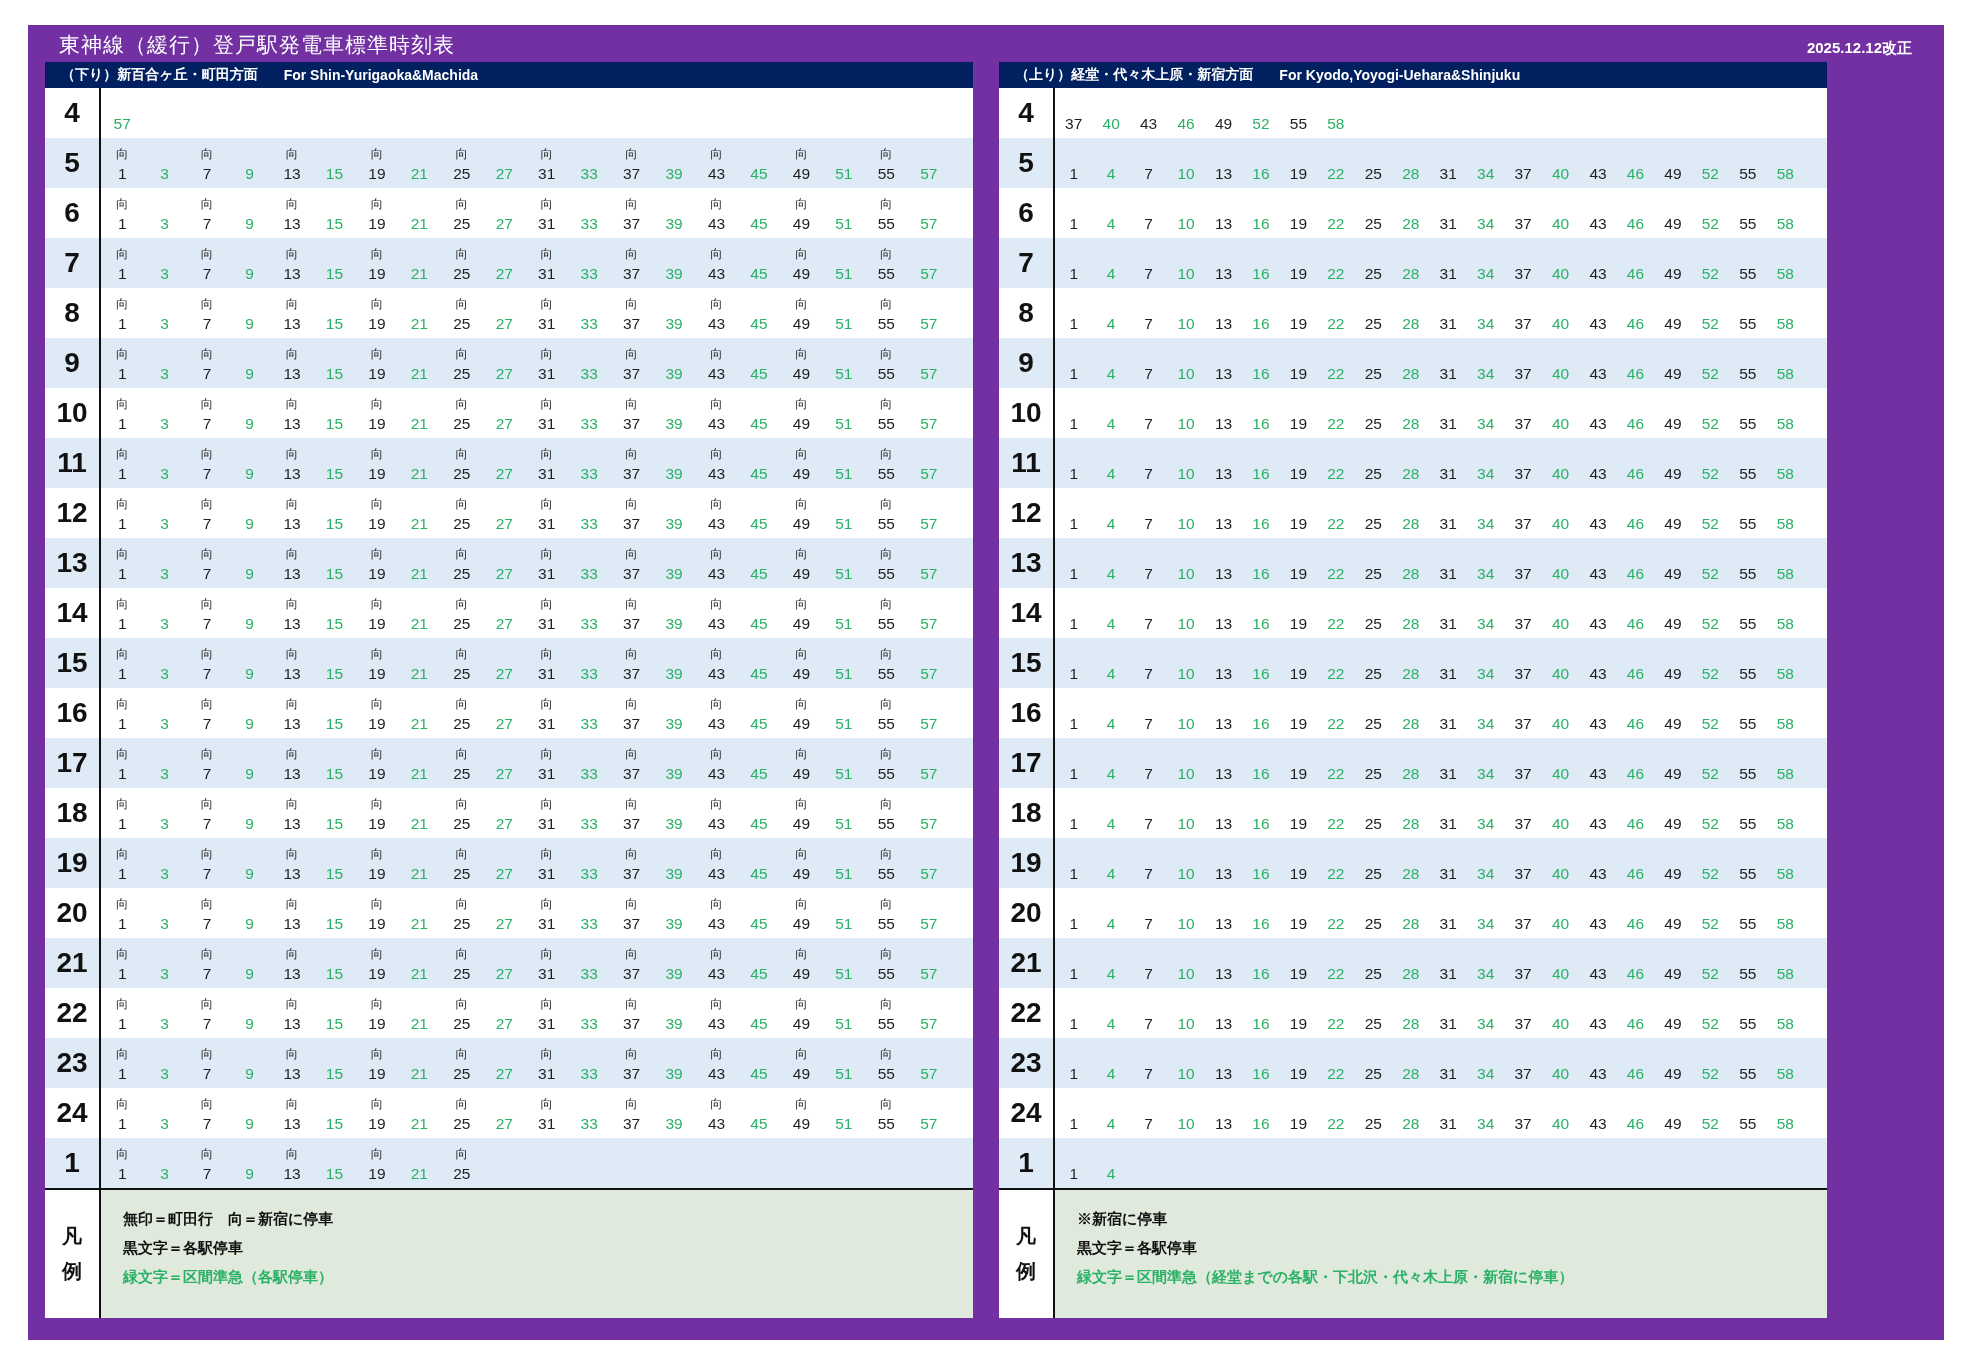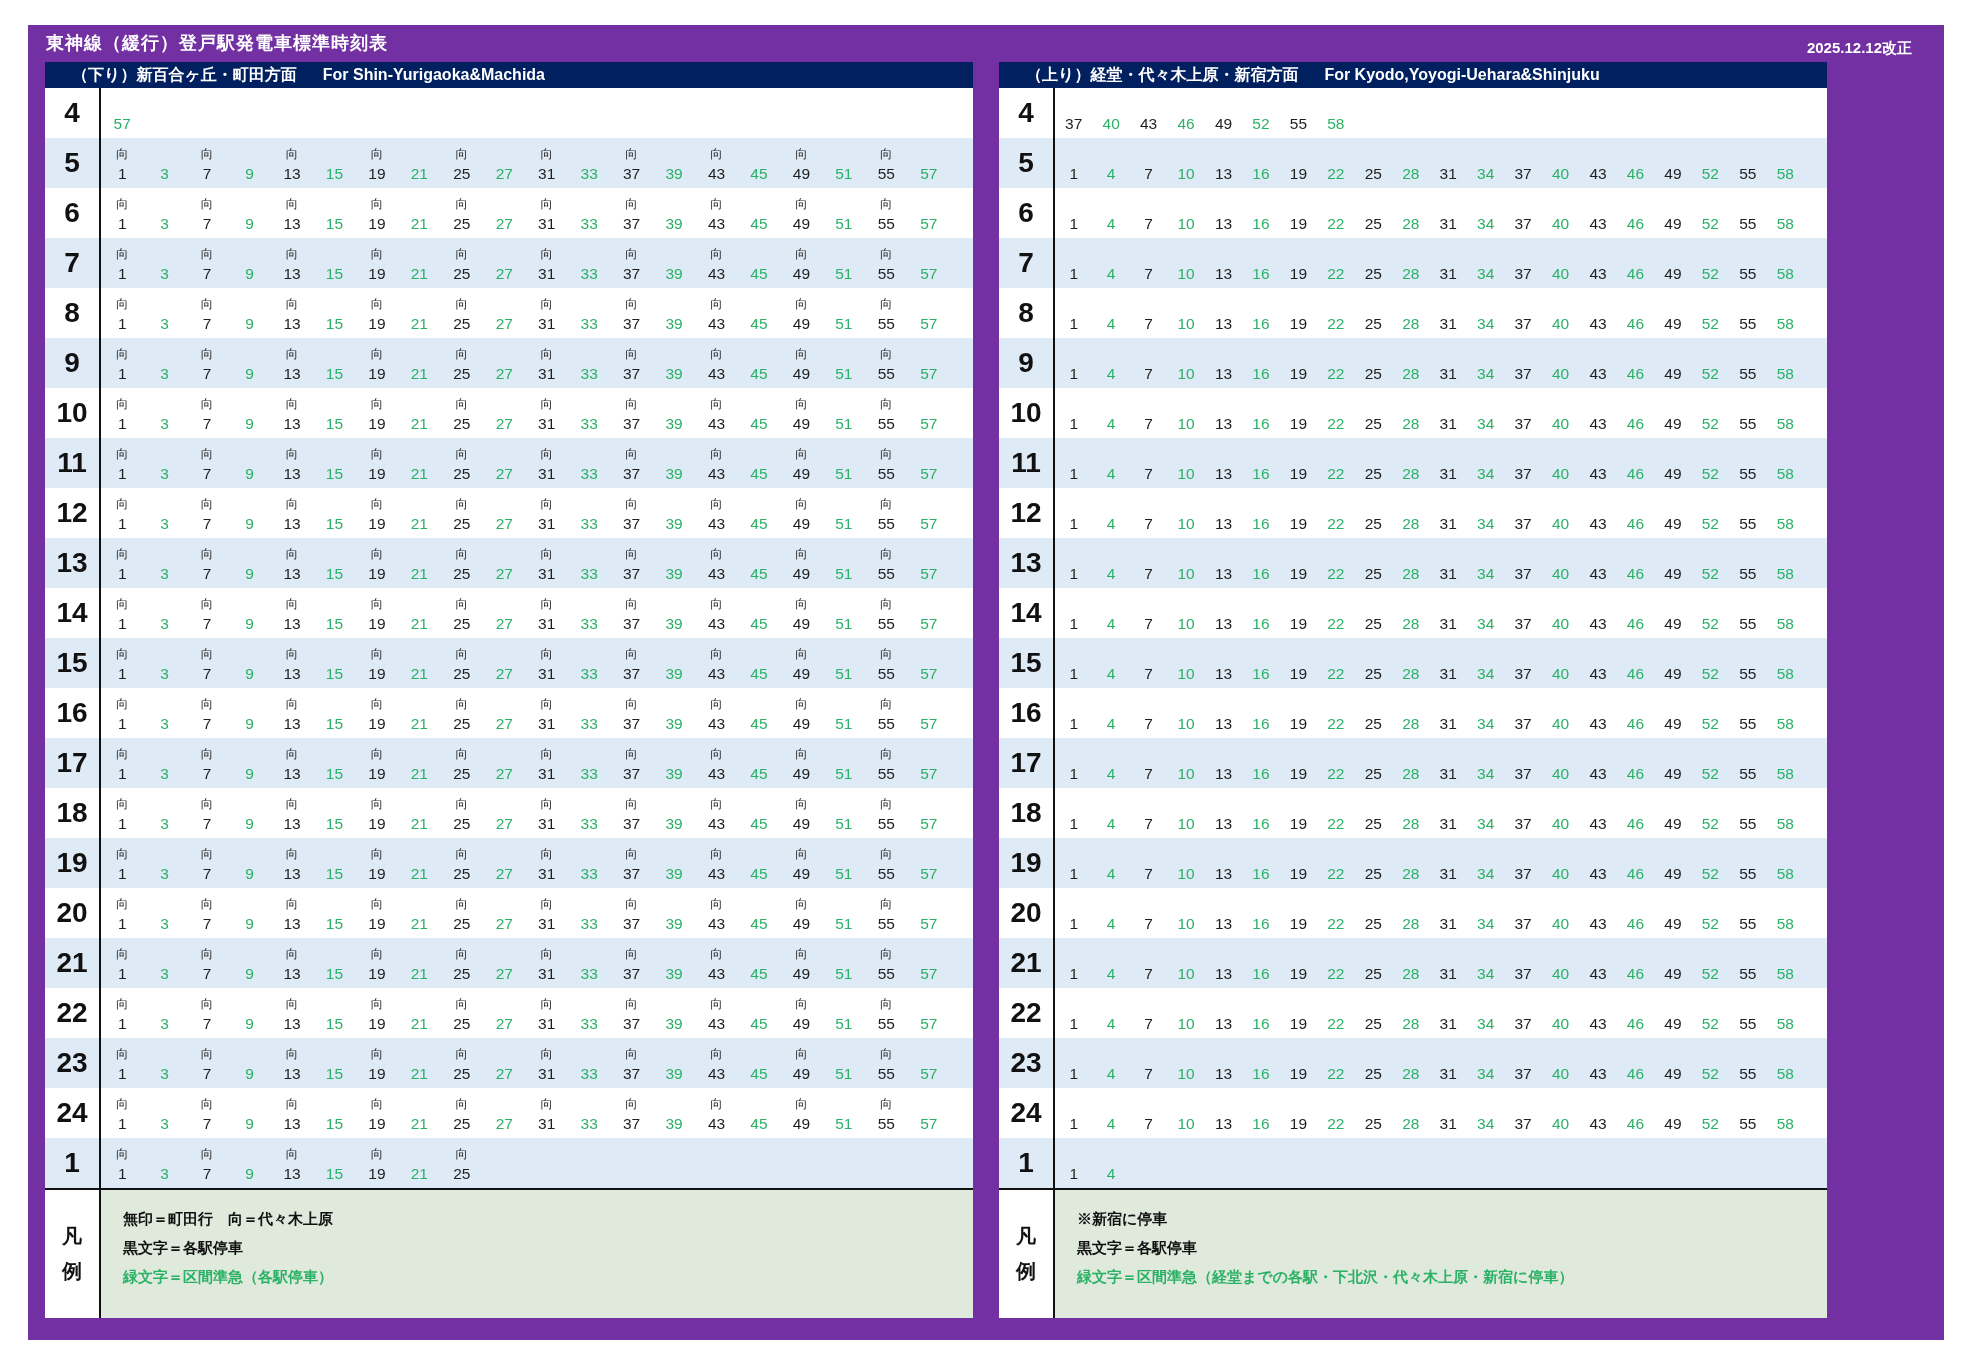--- a/index.html
+++ b/index.html
@@ -1,23 +1,23 @@
 <!DOCTYPE html>
 <html><head>
 <meta charset="utf-8">
 <style>
   * { box-sizing: border-box; margin: 0; padding: 0; }
   html,body { width:1974px; height:1366px; background:#ffffff; font-family:"Liberation Sans",sans-serif; position:relative; }
   .frame { position:absolute; left:28px; top:25px; width:1916px; height:1315px; background:#7230A3; }
-  .main-title { position:absolute; left:18px; top:6px; color:#ffffff; font-size:18px; font-weight:bold; letter-spacing:1px; }
+  .main-title { position:absolute; left:31px; top:6px; color:#ffffff; font-size:21px; font-weight:normal; letter-spacing:1px; }
   .revision { position:absolute; right:32px; top:14px; color:#ffffff; font-size:15px; font-weight:bold;text-align:center; }
   .panel { position:absolute; top:37px; height:1256px; background:#ffffff; }
   .panel.left  { left:17px;  width:928px; }
   .panel.right { left:971px; width:828px; }
-  .phead { height:26px; background:#002060; color:#ffffff; font-weight:bold; font-size:16px; display:flex; align-items:center; padding-left:27px; gap:26px; white-space:nowrap; overflow:hidden; }
+  .phead { height:26px; background:#002060; color:#ffffff; font-weight:bold; font-size:14px; display:flex; align-items:center; padding-left:16px; gap:26px; white-space:nowrap; overflow:hidden; }
   .rows { height:1100px; }
   .trow { display:flex; height:50px; }
   .trow:nth-child(even) { background:#DEEAF6; }
   .hour-cell { width:56px; border-right:2px solid #111111; display:flex; align-items:center; justify-content:center; font-weight:bold; font-size:28px; color:#111111; flex:0 0 56px; }
   .mins { flex:1; display:grid; grid-template-columns:repeat(20,1fr); padding-right:23px; }
   .mcell { display:flex; flex-direction:column; align-items:center; justify-content:flex-end; padding-bottom:5px; }
   .muko { height:19px; line-height:19px; font-size:12.5px; color:#2b2b2b; }
   .mnum { height:19px; line-height:19px; font-size:15.5px; color:#1f1f1f; }
   .mnum.green { color:#2BB166; }
   .legend { display:flex; height:130px; border-top:2px solid #111111; }
@@ -1789,21 +1789,21 @@
             </div>
           </div>
         </div>
       </div>
     <div class="legend">
       <div class="legend-title">
           <div>凡</div>
           <div>例</div>
         </div>
       <div class="legend-body">
-          <div class="legend-line">無印＝町田行　向＝代々木上原</div>
+          <div class="legend-line">無印＝町田行　向＝新宿に停車</div>
           <div class="legend-line">黒文字＝各駅停車</div>
           <div class="legend-line green">緑文字＝区間準急（各駅停車）</div>
         </div>
     </div>
   </div>
 
   <div class="panel right">
     <div class="phead">
       <span>（上り）経堂・代々木上原・新宿方面</span>
       <span>For Kyodo,Yoyogi-Uehara&amp;Shinjuku</span>

